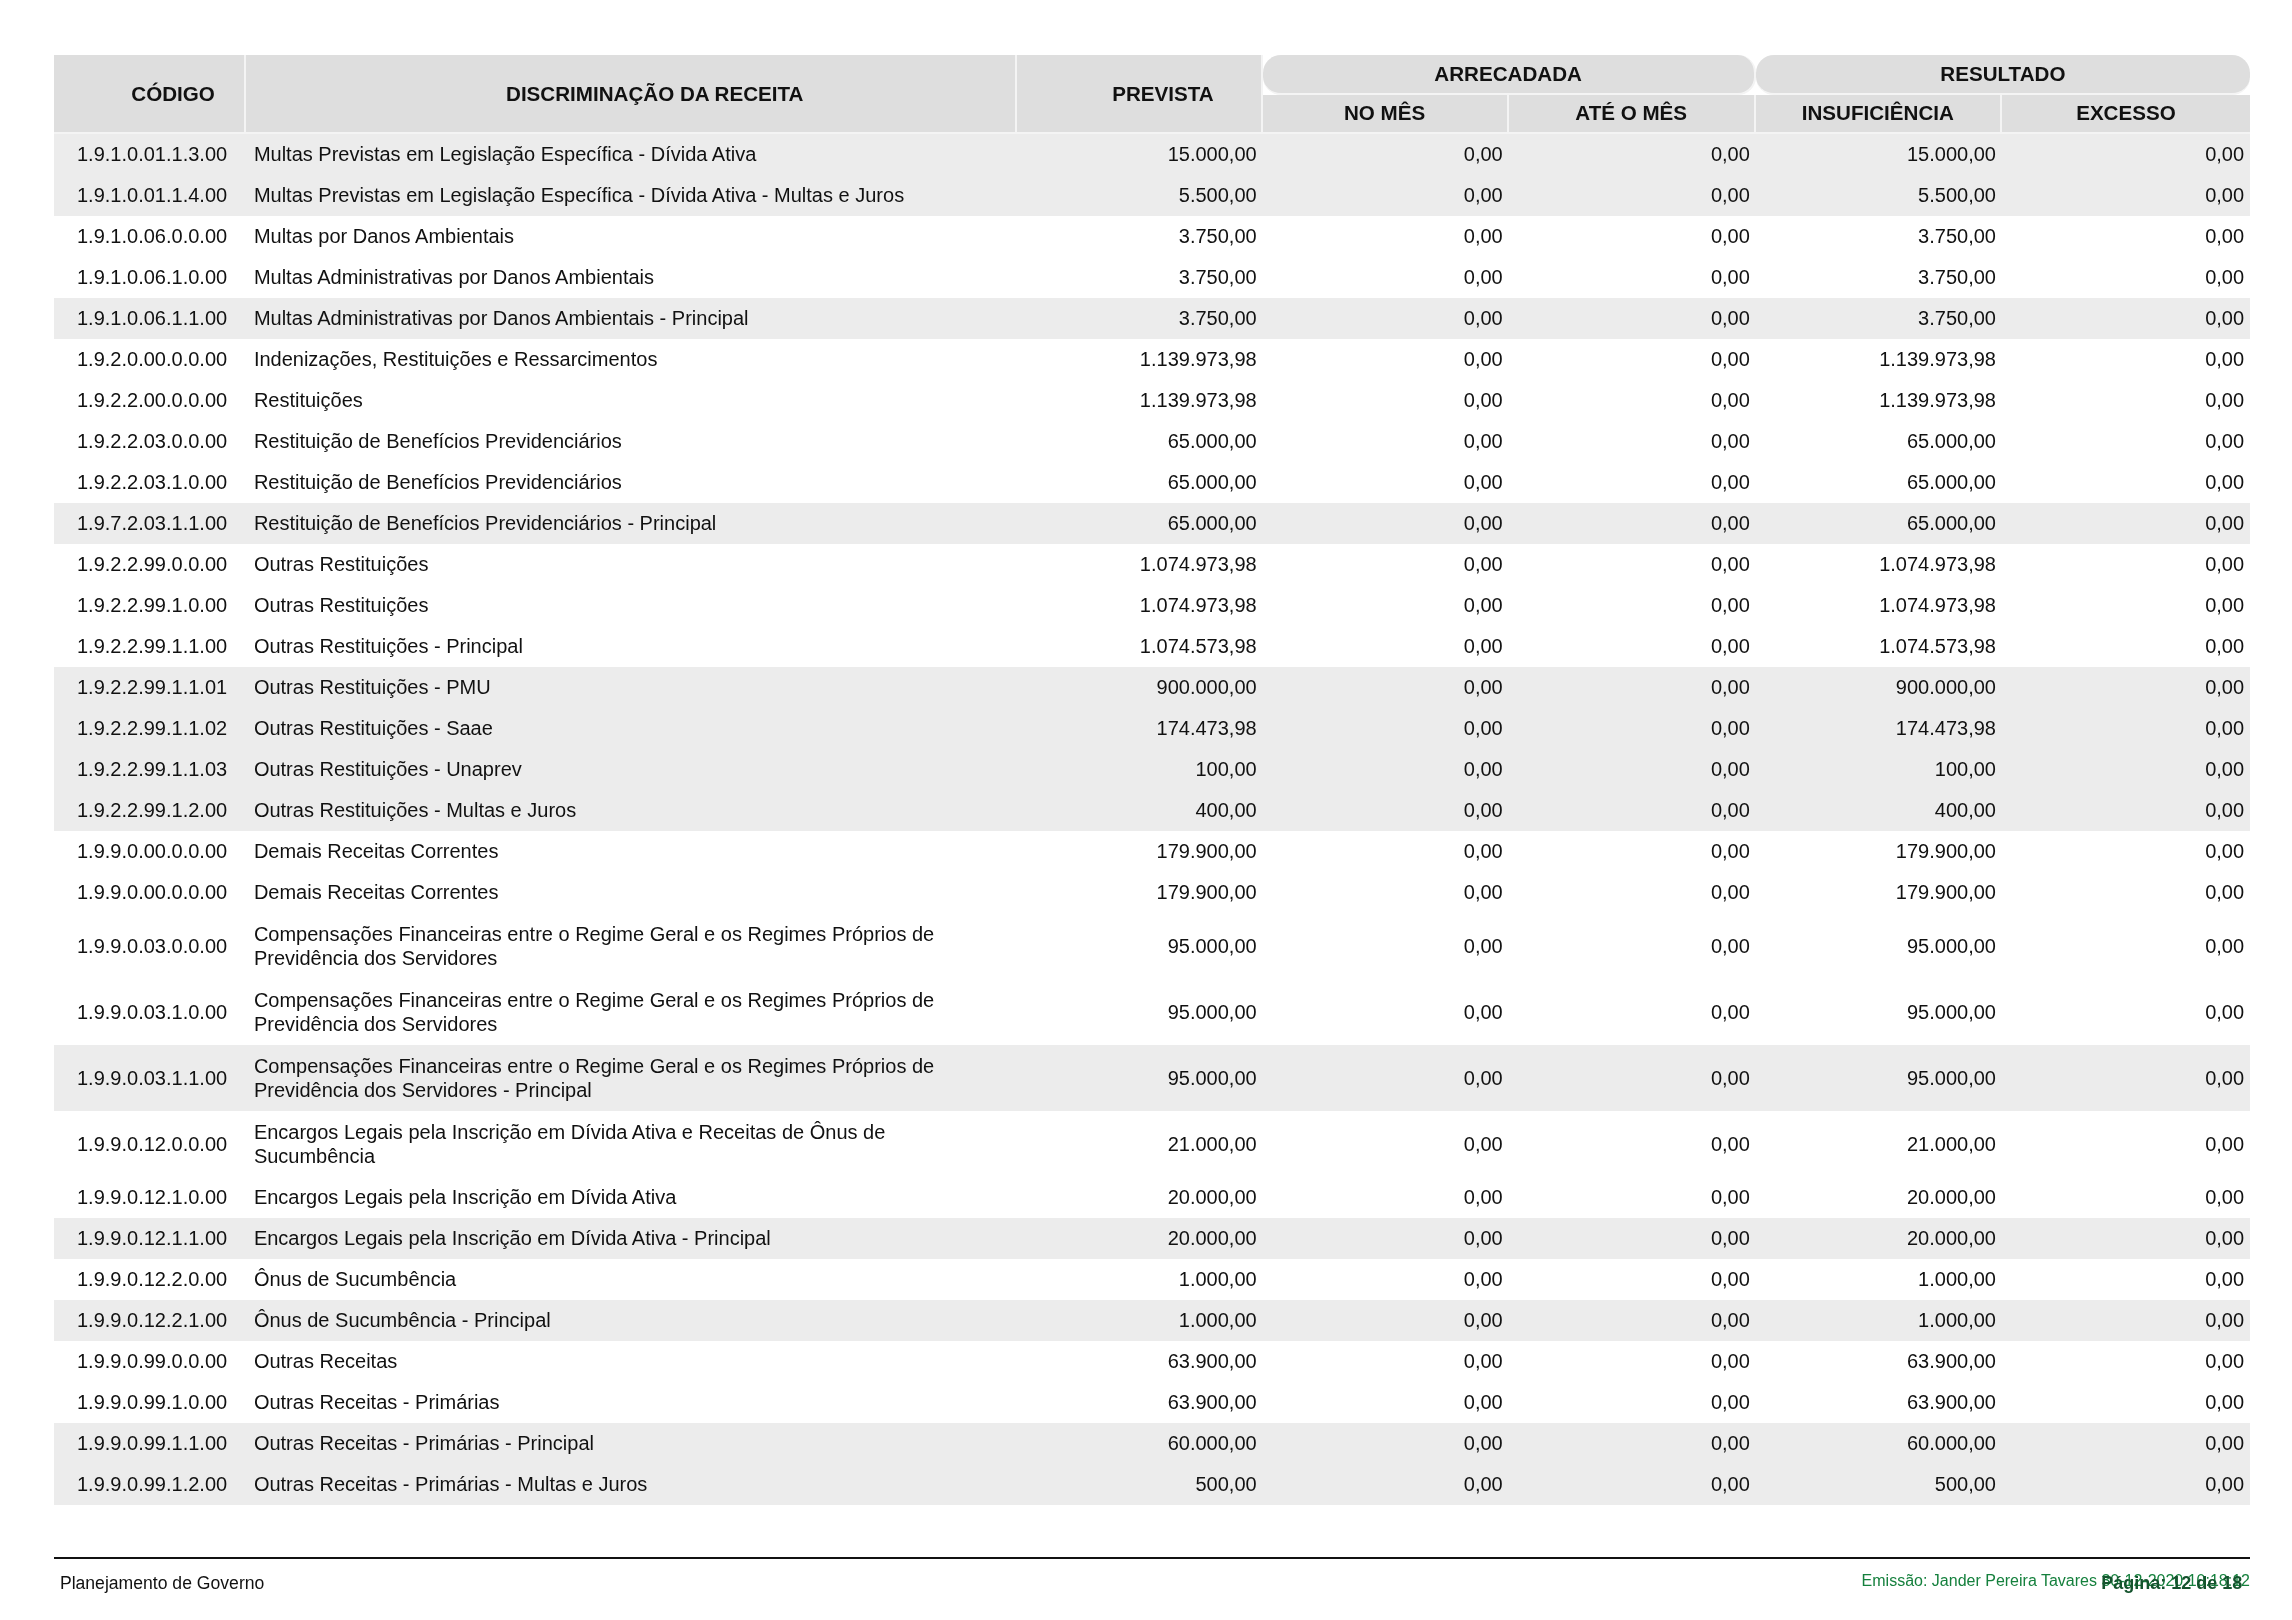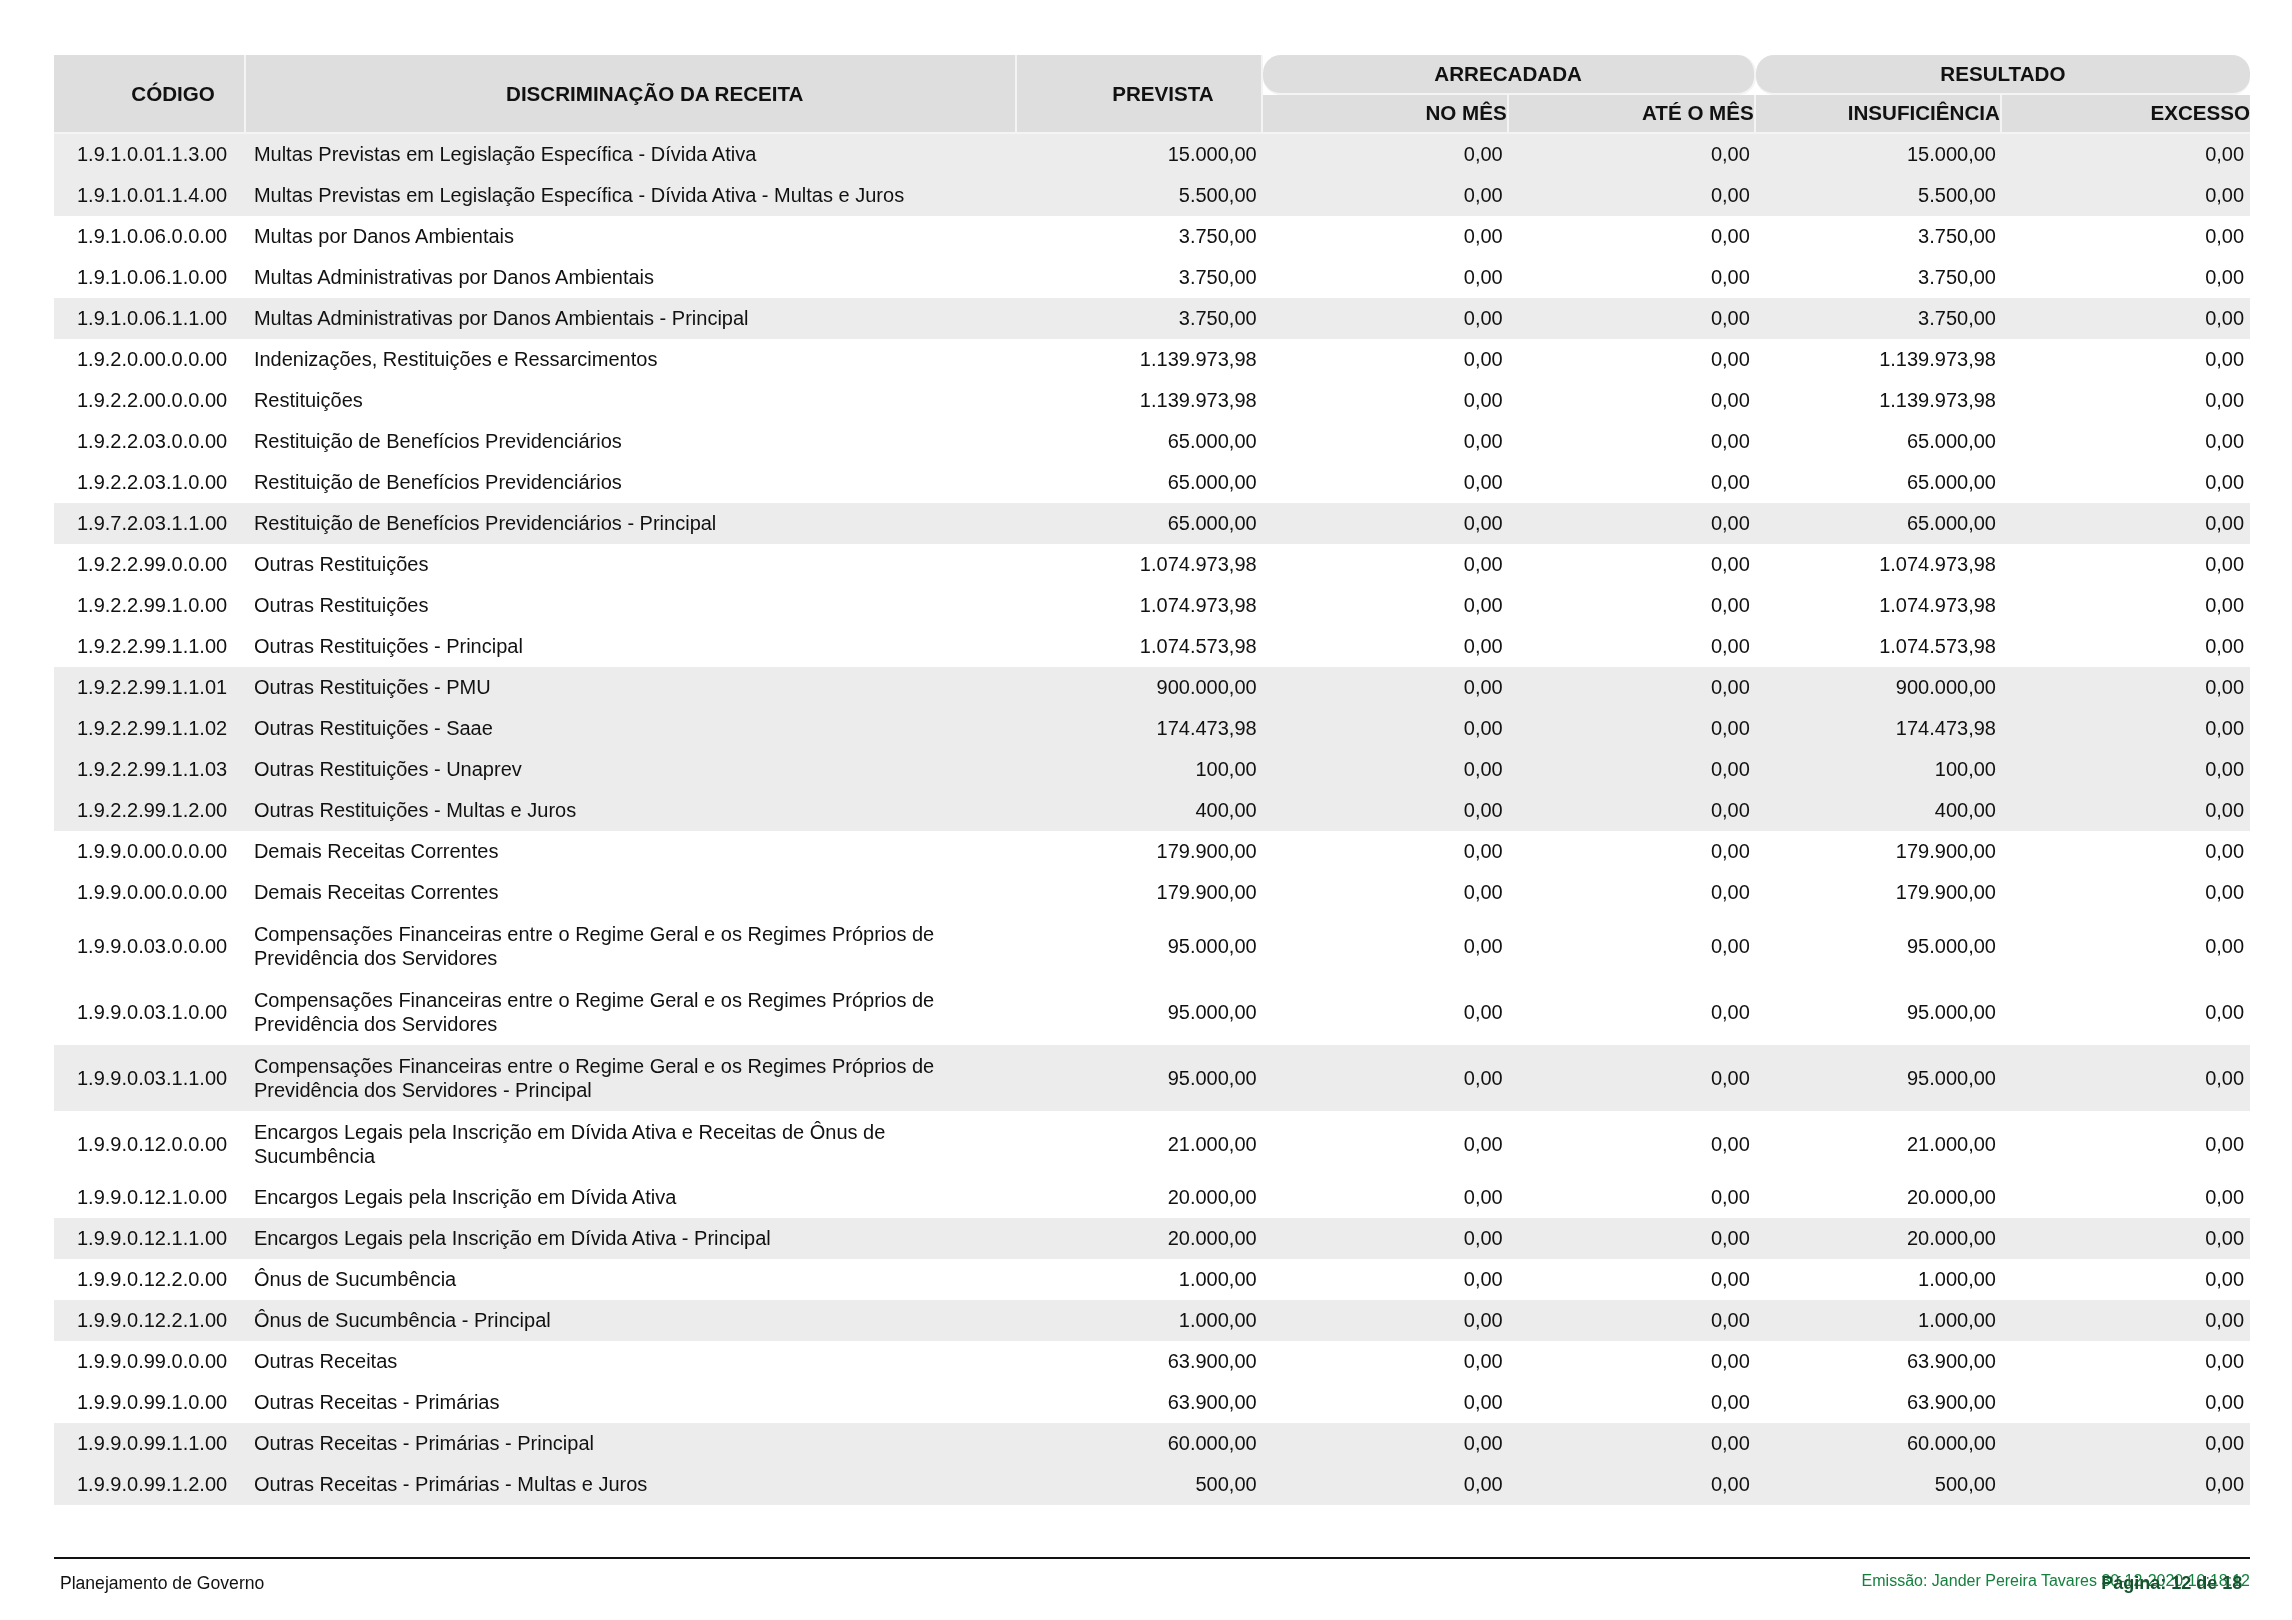--- a/index.html
+++ b/index.html
@@ -5,21 +5,21 @@
   html, body { margin: 0; padding: 0; background: #ffffff; }
   body { width: 2293px; height: 1620px; position: relative; overflow: hidden;
          font-family: "Liberation Sans", sans-serif; color: #111; }
   .report { position: absolute; left: 54px; top: 55px; width: 2196px; }
   table.grid { width: 100%; border-collapse: separate; border-spacing: 0; table-layout: fixed; }
   th { background: #dedede; font-weight: bold; font-size: 20.6px; color: #111;
        border-right: 2.9px solid #f4f4f4; border-bottom: 2.9px solid #f4f4f4; padding: 0;
        text-align: center; }
   th:last-child { border-right: none; margin-left: 12px; }
   th.top { height: 37px; border-radius: 18px; }
-  th.sub { height: 37px; text-align: right; }
+  th.sub { height: 37px; }
   th.span2 { height: 77px; padding-left: 48px; }
   td { font-size: 20px; padding: 0 5.9px; height: 41px; vertical-align: middle; white-space: nowrap; }
   td.code { padding-left: 23px; }
   td.desc { white-space: normal; line-height: 24.5px; padding-left: 7.8px; padding-right: 9.8px; }
   td.num { text-align: right; padding-right: 5.9px; }
   tr.tall td { height: 66px; }
   tr.shade td { background: #ececec; }
   tr.white td { background: #ffffff; }
   .footer { position: absolute; left: 54px; top: 1557px; width: 2196px; border-top: 2px solid #111; }
   .footer-row { position: relative; height: 49px; }

